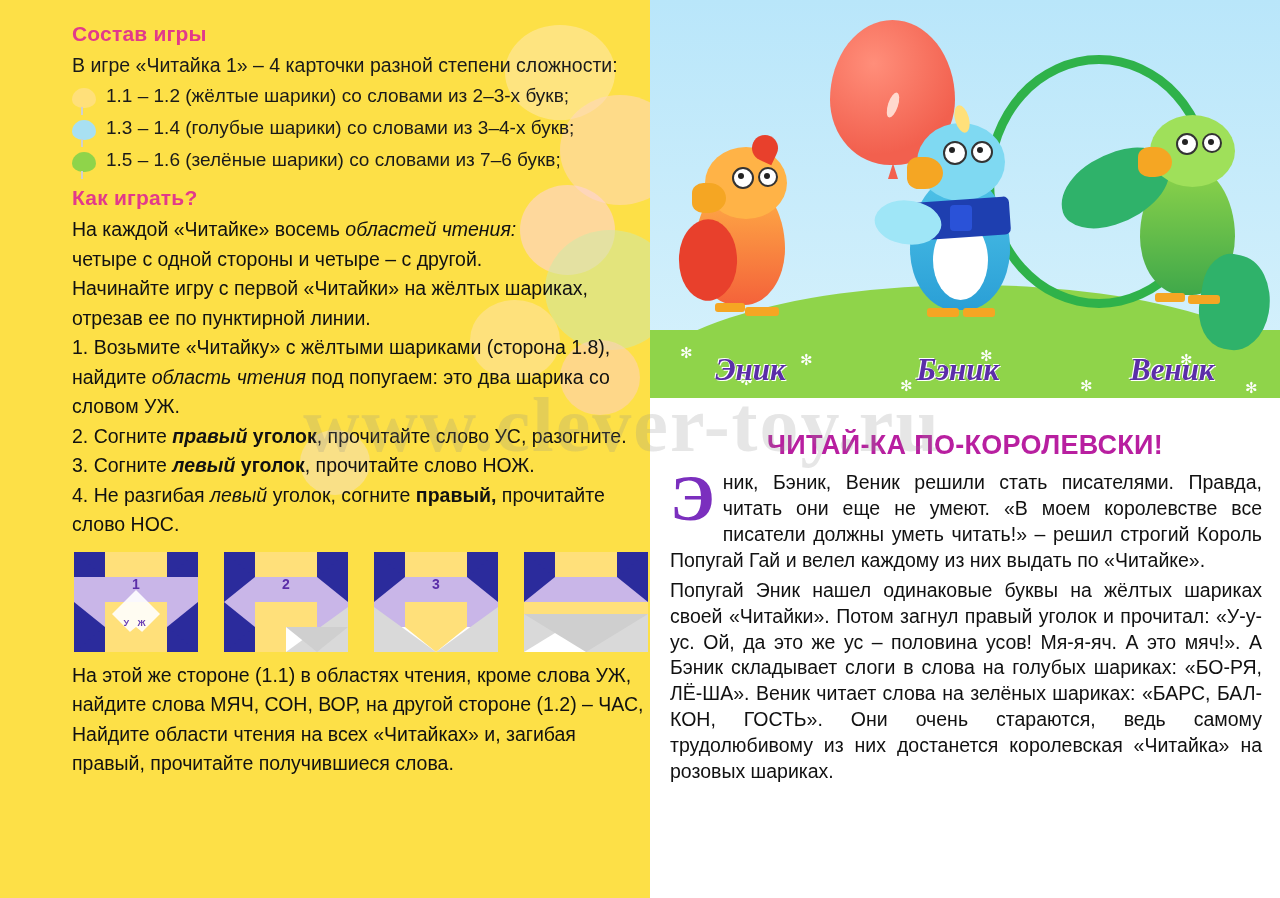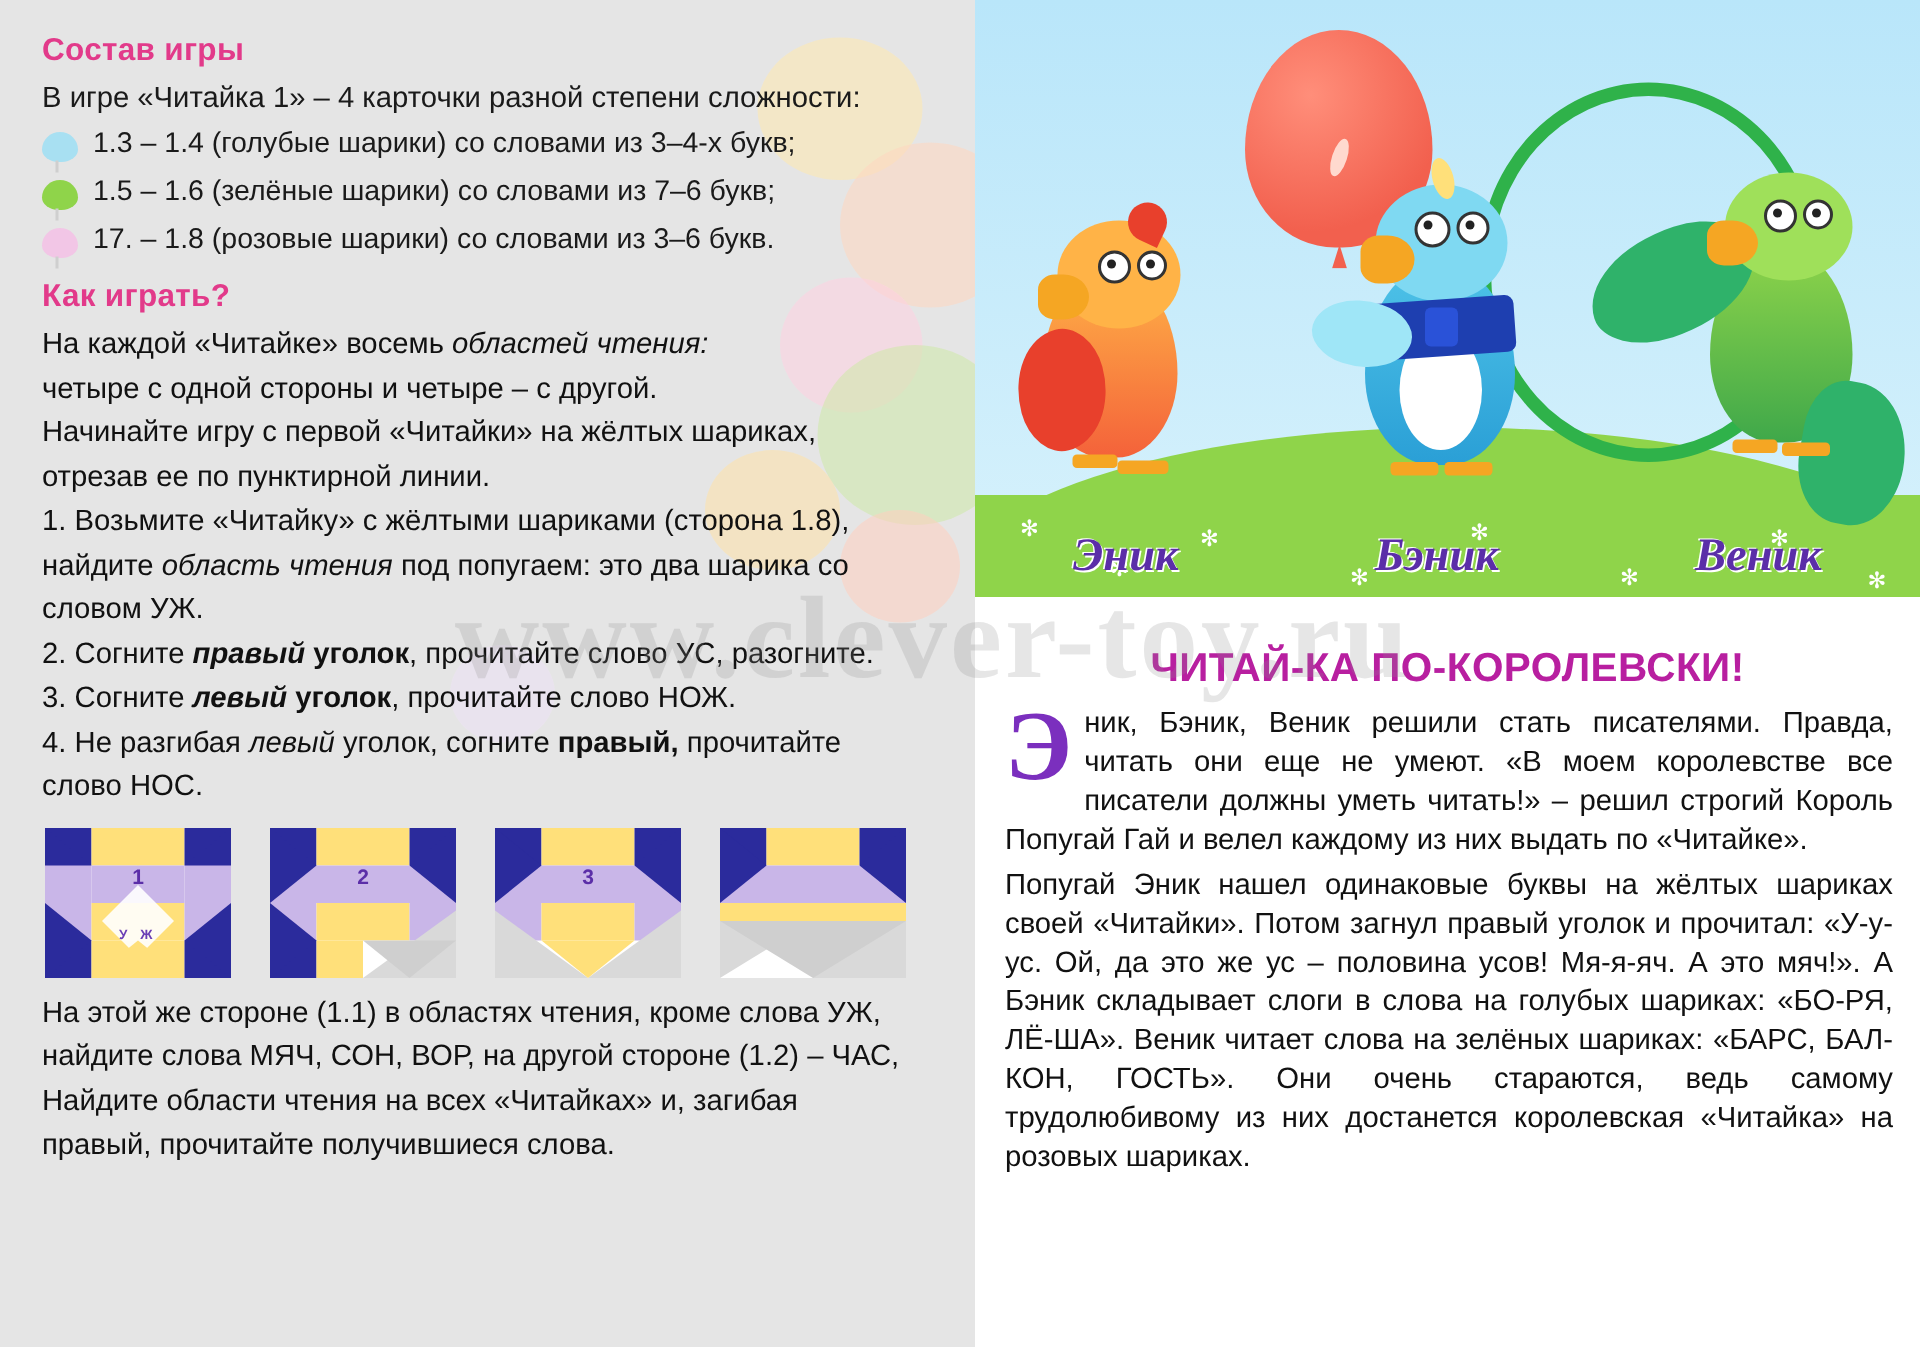--- a/index.html
+++ b/index.html
@@ -8,22 +8,23 @@
     background:#ffffff;
     font-family:"Liberation Sans", sans-serif;
     overflow:hidden;
     position:relative;
   }
   .page{position:relative;width:1280px;height:898px;overflow:hidden;}
 
   
   .left{
     position:absolute;left:0;top:0;width:650px;height:898px;
-    background:#e5e5e5;
+    background:#fde047;
     overflow:hidden;
+    padding-left:44px;
   }
   
   .blob{position:absolute;border-radius:50%;filter:blur(0.5px);opacity:.55;}
   .b1{width:110px;height:95px;left:505px;top:25px;background:#ffe9b0;}
   .b2{width:120px;height:110px;left:560px;top:95px;background:#ffd7c0;}
   .b3{width:95px;height:90px;left:520px;top:185px;background:#ffd2e2;}
   .b4{width:130px;height:120px;left:545px;top:230px;background:#cfe9a8;}
   .b5{width:90px;height:80px;left:470px;top:300px;background:#ffe3a8;}
   .b6{width:80px;height:75px;left:560px;top:340px;background:#ffd0bf;}
   .b7{width:70px;height:65px;left:300px;top:430px;background:#f3e2ff;opacity:.35;}
@@ -158,30 +159,30 @@
     <div class="blob b5"></div>
     <div class="blob b6"></div>
     <div class="blob b7"></div>
 
     <div class="l-content">
       <h2 class="sec">Состав игры</h2>
       <p class="txt">В игре «Читайка 1» – 4 карточки разной степени сложности:</p>
 
       <div class="list">
         <div class="li">
+          <div class="bullet" style="background:#ffe07a"></div>
+          <div class="t">1.1 – 1.2 (жёлтые шарики) со словами из 2–3-х букв;</div>
+        </div>
+        <div class="li">
           <div class="bullet" style="background:#a8e0f2"></div>
           <div class="t">1.3 – 1.4 (голубые шарики) со словами из 3–4-х букв;</div>
         </div>
         <div class="li">
           <div class="bullet" style="background:#8fd44a"></div>
           <div class="t">1.5 – 1.6 (зелёные шарики) со словами из 7–6 букв;</div>
-        </div>
-        <div class="li">
-          <div class="bullet" style="background:#f2c6e6"></div>
-          <div class="t">17. – 1.8 (розовые шарики) со словами из 3–6 букв.</div>
         </div>
       </div>
 
       <h2 class="sec second">Как играть?</h2>
 
       <div class="howto">
         <p>На каждой «Читайке» восемь <i>областей чтения:</i></p>
         <p>четыре с одной стороны и четыре – с другой.</p>
         <p>Начинайте игру с первой «Читайки» на жёлтых шариках,</p>
         <p>отрезав ее по пунктирной линии.</p>

